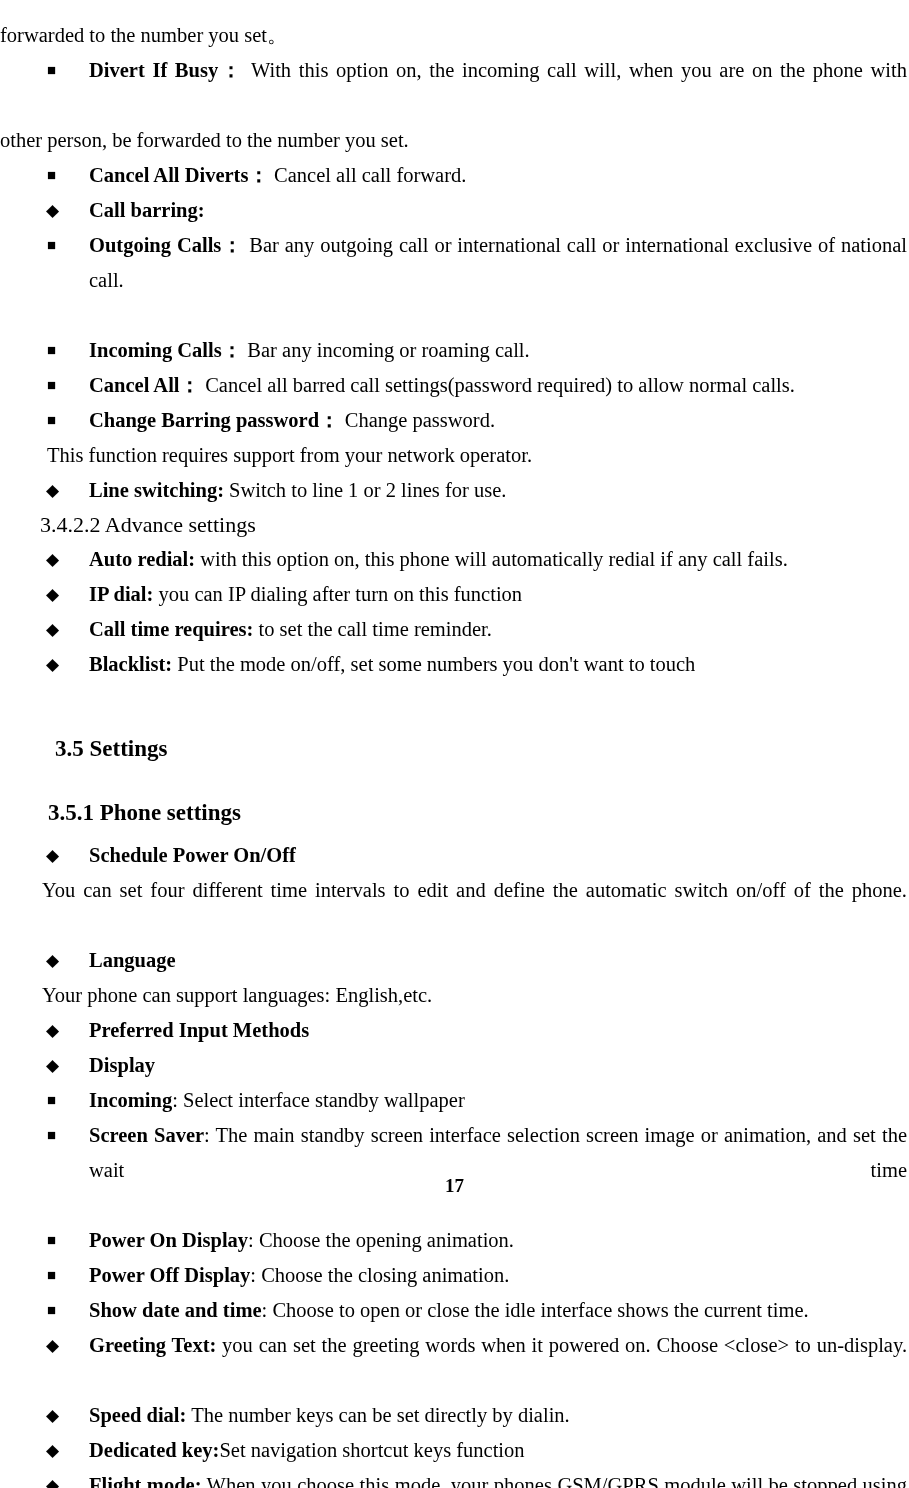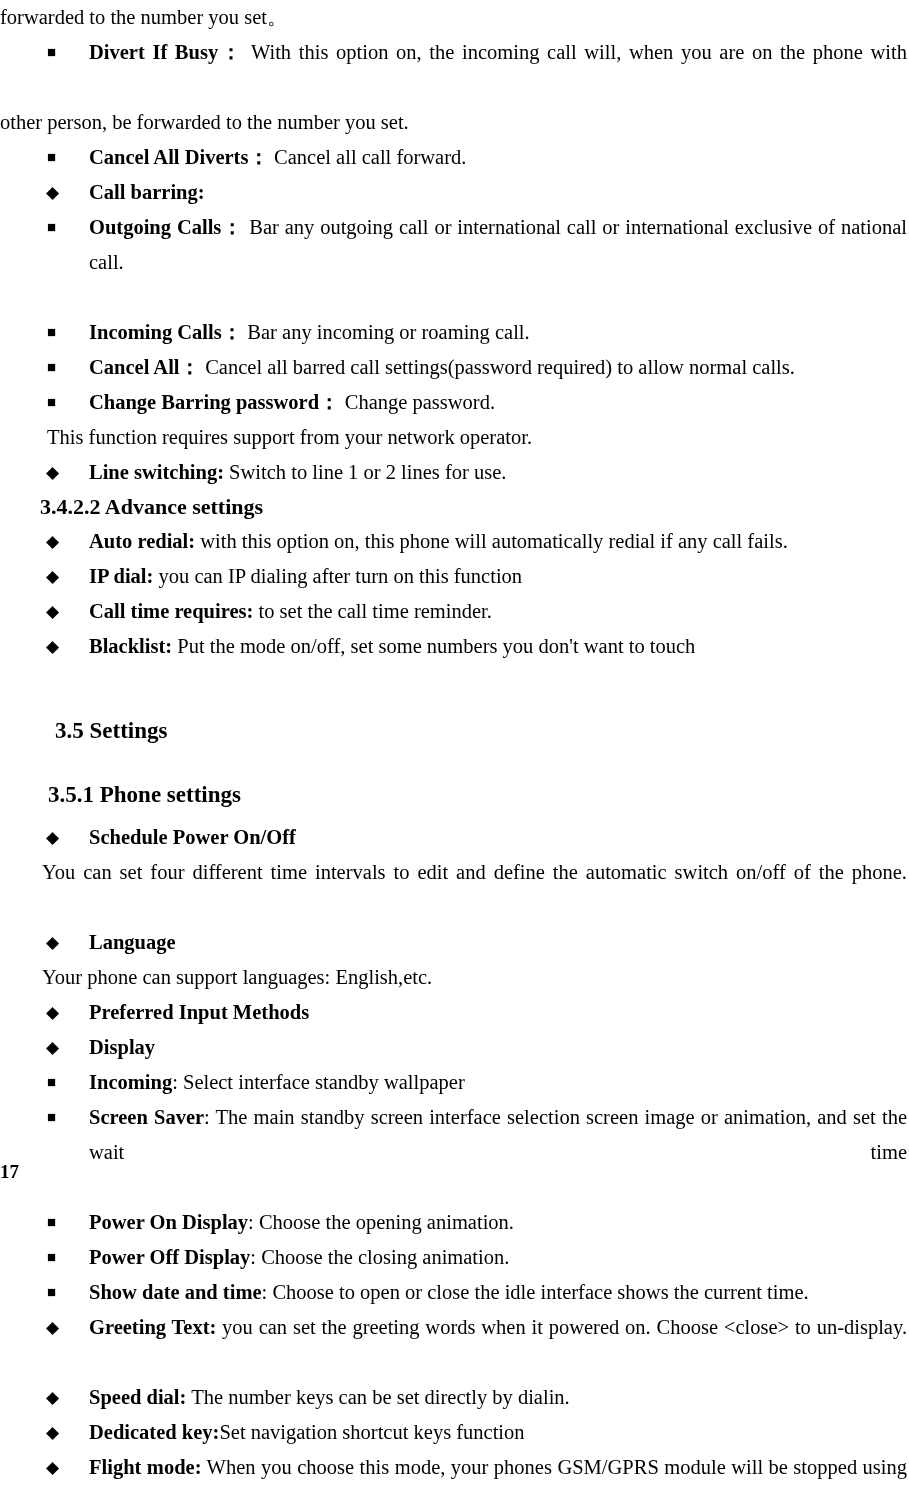--- a/index.html
+++ b/index.html
@@ -14,21 +14,21 @@
     font-family: "Liberation Serif", "DejaVu Serif", serif;
     color: #000000;
     overflow: hidden;
   }
 
   .page {
     position: relative;
     width: 909px;
     height: 1204px;
     box-sizing: border-box;
-    padding: 0 2px 0 0;
+    padding: 18px 2px 0 0;
   }
 
   
   .para {
     font-size: 20.5px;
     line-height: 35px;
     text-align: justify;
     text-justify: inter-word;
     margin: 0;
     padding: 0;
@@ -98,21 +98,21 @@
   }
   .h-sub {
     font-size: 23px;
     font-weight: bold;
     line-height: 34px;
     margin: 8px;
     padding-left: 40px;
   }
   .h-subsub {
     font-size: 22px;
-    font-weight: bold;
+    font-weight: normal;
     line-height: 34px;
     margin: 0;
     padding-left: 40px;
   }
 
   .bold-note {
     font-size: 20.5px;
     line-height: 35px;
     font-weight: normal;
     margin: 0;
@@ -120,21 +120,22 @@
   }
 
   .spacer-sm { height: 14px; }
   .spacer-lg { height: 42px; }
 
   
   .footer {
     position: absolute;
     left: 0;
     right: 0;
-    bottom: 20px;
+    bottom: 6px;
+    text-align: center;
     font-size: 19px;
     font-weight: bold;
     line-height: 24px;
   }
 </style>
 </head>
 <body>
 
 <div class="page">
 

